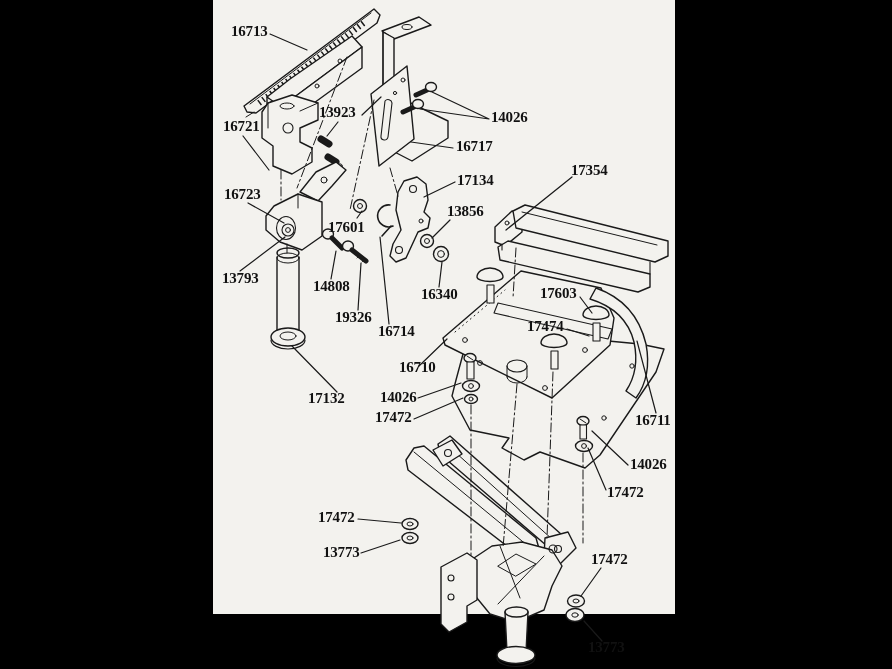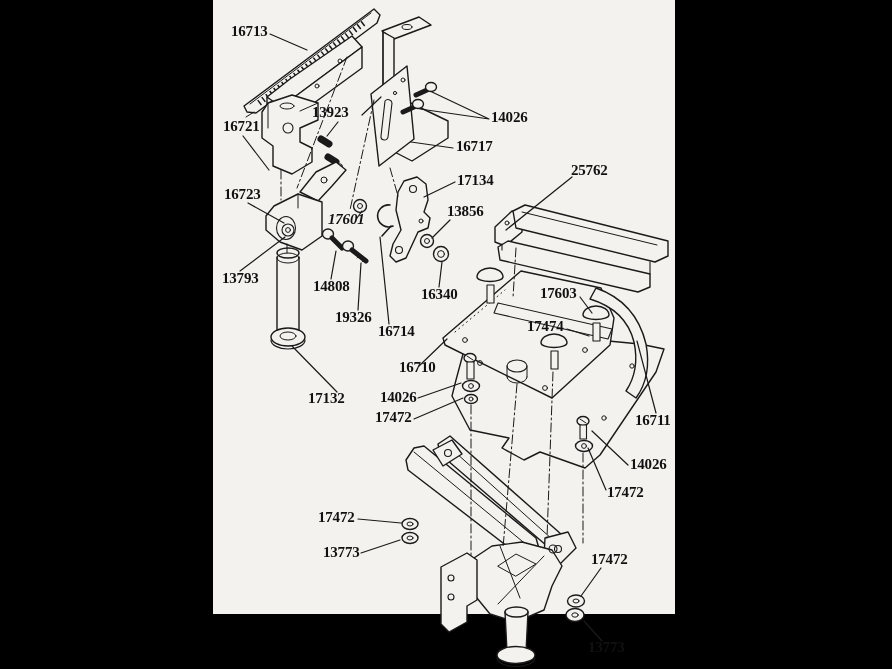--- a/index.html
+++ b/index.html
@@ -284,29 +284,29 @@
         <path d="M606,490 L588,448"></path>
         <path d="M358,519 L401,523"></path>
         <path d="M361,553 L400,540"></path>
         <path d="M601,568 L581,596"></path>
         <path d="M602,641 L584,621"></path>
       </g>
     </g>
   </svg>
 
   <div class="plabel" style="left:18px;top:24px;">16713</div>
-  <div class="plabel" style="left:99px;top:105px;text-align:center;">13923</div>
+  <div class="plabel" style="left:106px;top:105px;text-align:center;">13923</div>
   <div class="plabel" style="left:10px;top:119px;">16721</div>
   <div class="plabel" style="left:278px;top:110px;">14026</div>
   <div class="plabel" style="left:243px;top:139px;">16717</div>
-  <div class="plabel" style="left:358px;top:163px;">25762</div>
+  <div class="plabel" style="left:358px;top:163px;">17354</div>
   <div class="plabel" style="left:244px;top:173px;">17134</div>
   <div class="plabel" style="left:11px;top:187px;">16723</div>
   <div class="plabel" style="left:234px;top:204px;">13856</div>
-  <div class="plabel" style="left:115px;top:212px;font-style:italic;">17601</div>
+  <div class="plabel" style="left:115px;top:220px;">17601</div>
   <div class="plabel" style="left:9px;top:271px;">13793</div>
   <div class="plabel" style="left:100px;top:279px;">14808</div>
   <div class="plabel" style="left:208px;top:287px;">16340</div>
   <div class="plabel" style="left:327px;top:286px;">17603</div>
   <div class="plabel" style="left:122px;top:310px;">19326</div>
   <div class="plabel" style="left:314px;top:319px;">17474</div>
   <div class="plabel" style="left:165px;top:324px;">16714</div>
   <div class="plabel" style="left:167px;top:360px;margin-left:19px;">16710</div>
   <div class="plabel" style="left:167px;top:390px;">14026</div>
   <div class="plabel" style="left:95px;top:391px;">17132</div>

